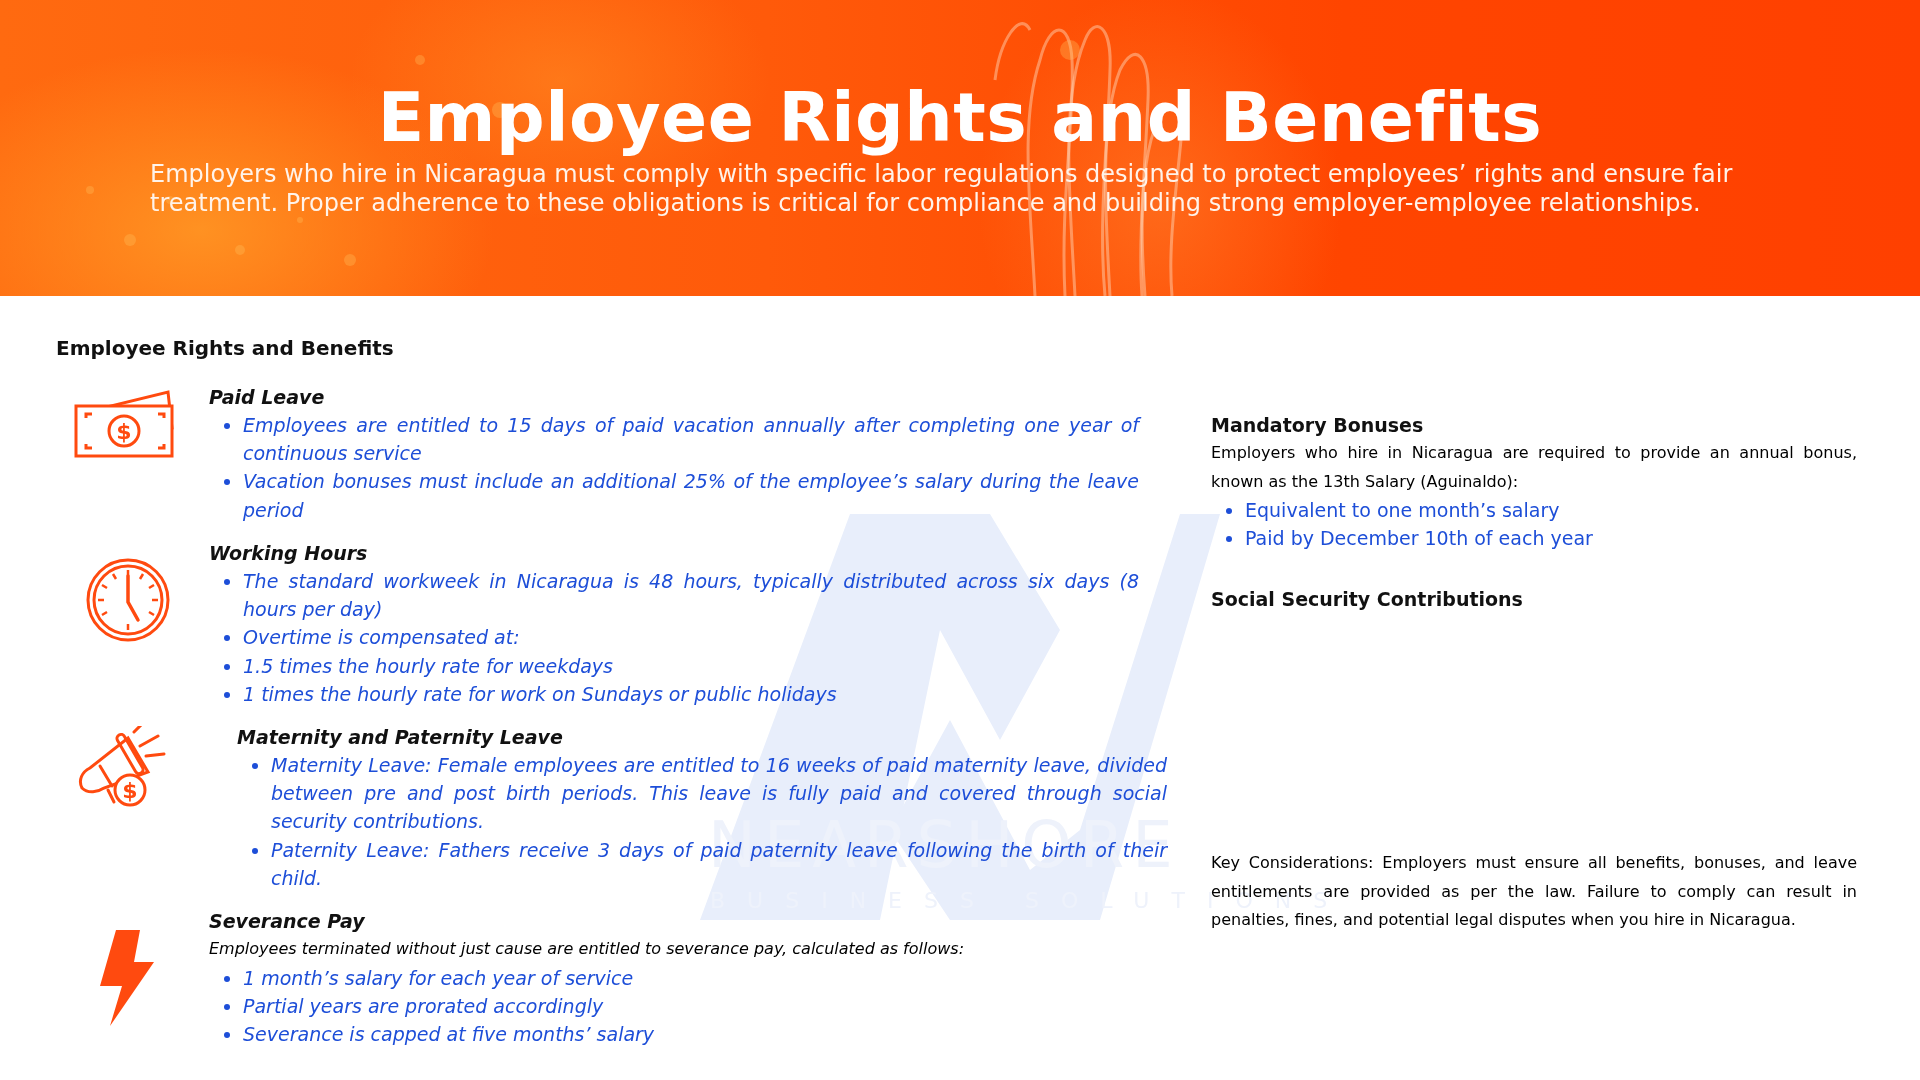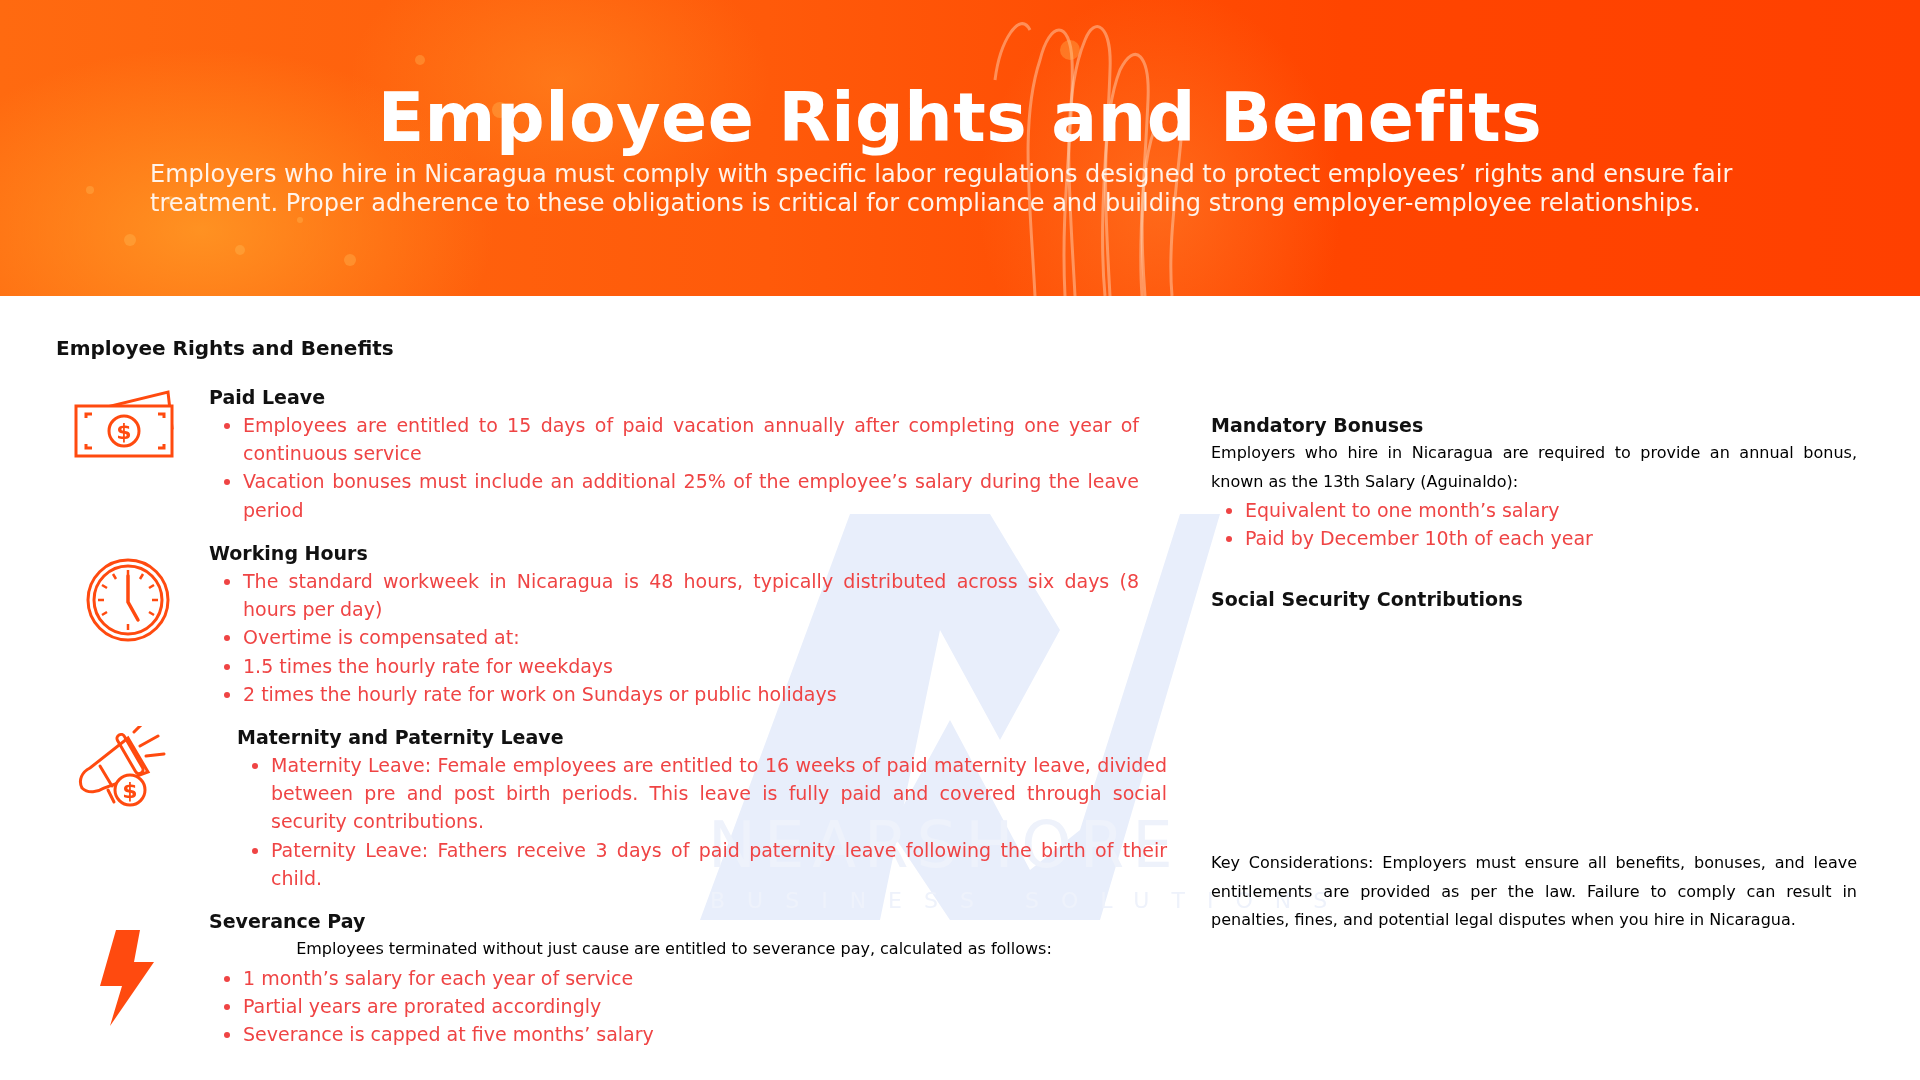--- a/index.html
+++ b/index.html
@@ -39,26 +39,26 @@
     position: absolute; left: 708px; top: 808px; font-size: 64px; letter-spacing: 8px;
     color: #eef2fb; font-family: "DejaVu Sans", sans-serif;
   }
   .wm-sub {
     position: absolute; left: 710px; top: 888px; font-size: 22px; letter-spacing: 22px;
     color: #eef2fb; font-family: "DejaVu Sans", sans-serif;
   }
   .section-title {
     position: absolute; left: 56px; top: 336px; font-size: 20px; font-weight: bold; color: #111;
   }
-  .left-col { position: absolute; left: 209px; width: 930px; }
+  .left-col { position: absolute; left: 209px; width: 930px; font-style: italic; }
   .right-col { position: absolute; left: 1211px; width: 646px; }
   .block-title { font-size: 19px; font-weight: bold; color: #111; line-height: 28px; }
   .para { font-size: 16px; line-height: 28.5px; color: #000000; text-align: justify; margin: 0; }
   ul { margin: 0; padding: 0 0 0 34px; }
-  li { font-size: 19px; line-height: 28.2px; color: #ef4444; text-align: justify; }
+  li { font-size: 19px; line-height: 28.2px; color: #1d4ed8; text-align: justify; }
   .icon { position: absolute; }
   .icon svg { display: block; }
 </style>
 </head>
 <body>
 
 <div class="hero">
   <svg class="hero-lines" viewBox="0 0 1920 296" width="1920" height="296">
     <g fill="none" stroke="rgba(255,220,190,0.45)" stroke-width="3">
       <path d="M1035 296 C1030 200 1020 120 1040 60 C1050 20 1070 20 1072 60 C1075 120 1060 200 1065 296"></path>
@@ -141,35 +141,35 @@
     <li>Vacation bonuses must include an additional 25% of the employee’s salary during the leave period</li>
   </ul>
 </div>
 
 <div class="left-col" style="top:539px;">
   <div class="block-title">Working Hours</div>
   <ul>
     <li>The standard workweek in Nicaragua is 48 hours, typically distributed across six days (8 hours per day)</li>
     <li>Overtime is compensated at:</li>
     <li>1.5 times the hourly rate for weekdays</li>
-    <li>2 times the hourly rate for work on Sundays or public holidays</li>
+    <li>1 times the hourly rate for work on Sundays or public holidays</li>
   </ul>
 </div>
 
 <div class="left-col" style="top:723px;margin-left:28px;">
   <div class="block-title">Maternity and Paternity Leave</div>
   <ul>
     <li>Maternity Leave: Female employees are entitled to 16 weeks of paid maternity leave, divided between pre and post birth periods. This leave is fully paid and covered through social security contributions.</li>
     <li>Paternity Leave: Fathers receive 3 days of paid paternity leave following the birth of their child.</li>
   </ul>
 </div>
 
 <div class="left-col" style="top:907px;">
   <div class="block-title">Severance Pay</div>
-  <p class="para" style="text-align:center;">Employees terminated without just cause are entitled to severance pay, calculated as follows:</p>
+  <p class="para" style="text-align:left;">Employees terminated without just cause are entitled to severance pay, calculated as follows:</p>
   <ul>
     <li>1 month’s salary for each year of service</li>
     <li>Partial years are prorated accordingly</li>
     <li>Severance is capped at five months’ salary</li>
   </ul>
 </div>
 
 <div class="right-col" style="top:411px;">
   <div class="block-title">Mandatory Bonuses</div>
   <p class="para">Employers who hire in Nicaragua are required to provide an annual bonus, known as the 13th Salary (Aguinaldo):</p>

